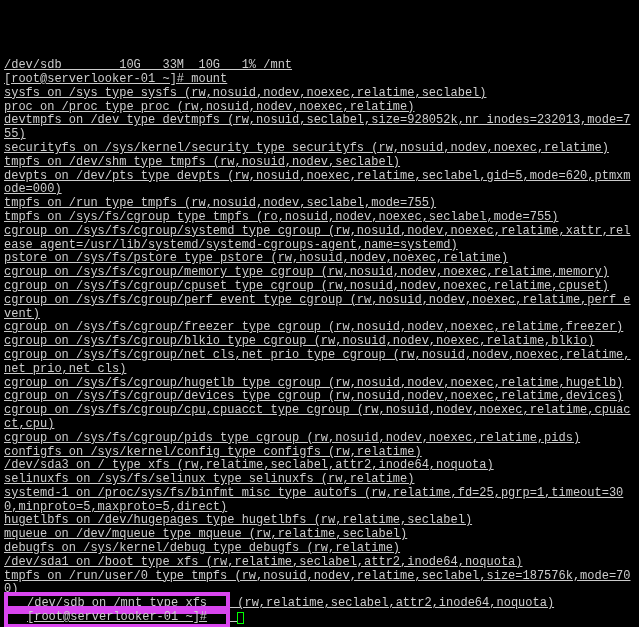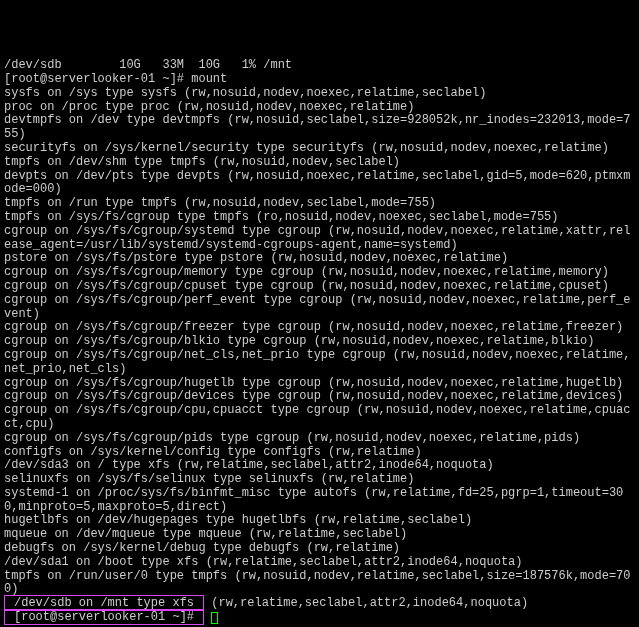--- a/index.html
+++ b/index.html
@@ -7,25 +7,25 @@
       background: #000;
       color: #ccc;
       font-family: 'Courier New', monospace;
       font-size: 12px;
       line-height: 1.15;
       padding: 4px;
       width: 639px;
       white-space: pre-wrap;
       word-break: break-all;
     }
-    .terminal-line { display: block; }
+    .terminal-line { display: block; text-decoration: underline; }
     .highlight {
-      border: 1px solid #d946ef;
+      border: 4px solid #d946ef;
       display: inline;
-      padding: 0 9px;
+      padding: 0 19px;
     }
     .cursor {
       display: inline-block;
       width: 7px;
       height: 12px;
       border: 1px solid #0f0;
       vertical-align: text-bottom;
     }
   </style>
 </head>

